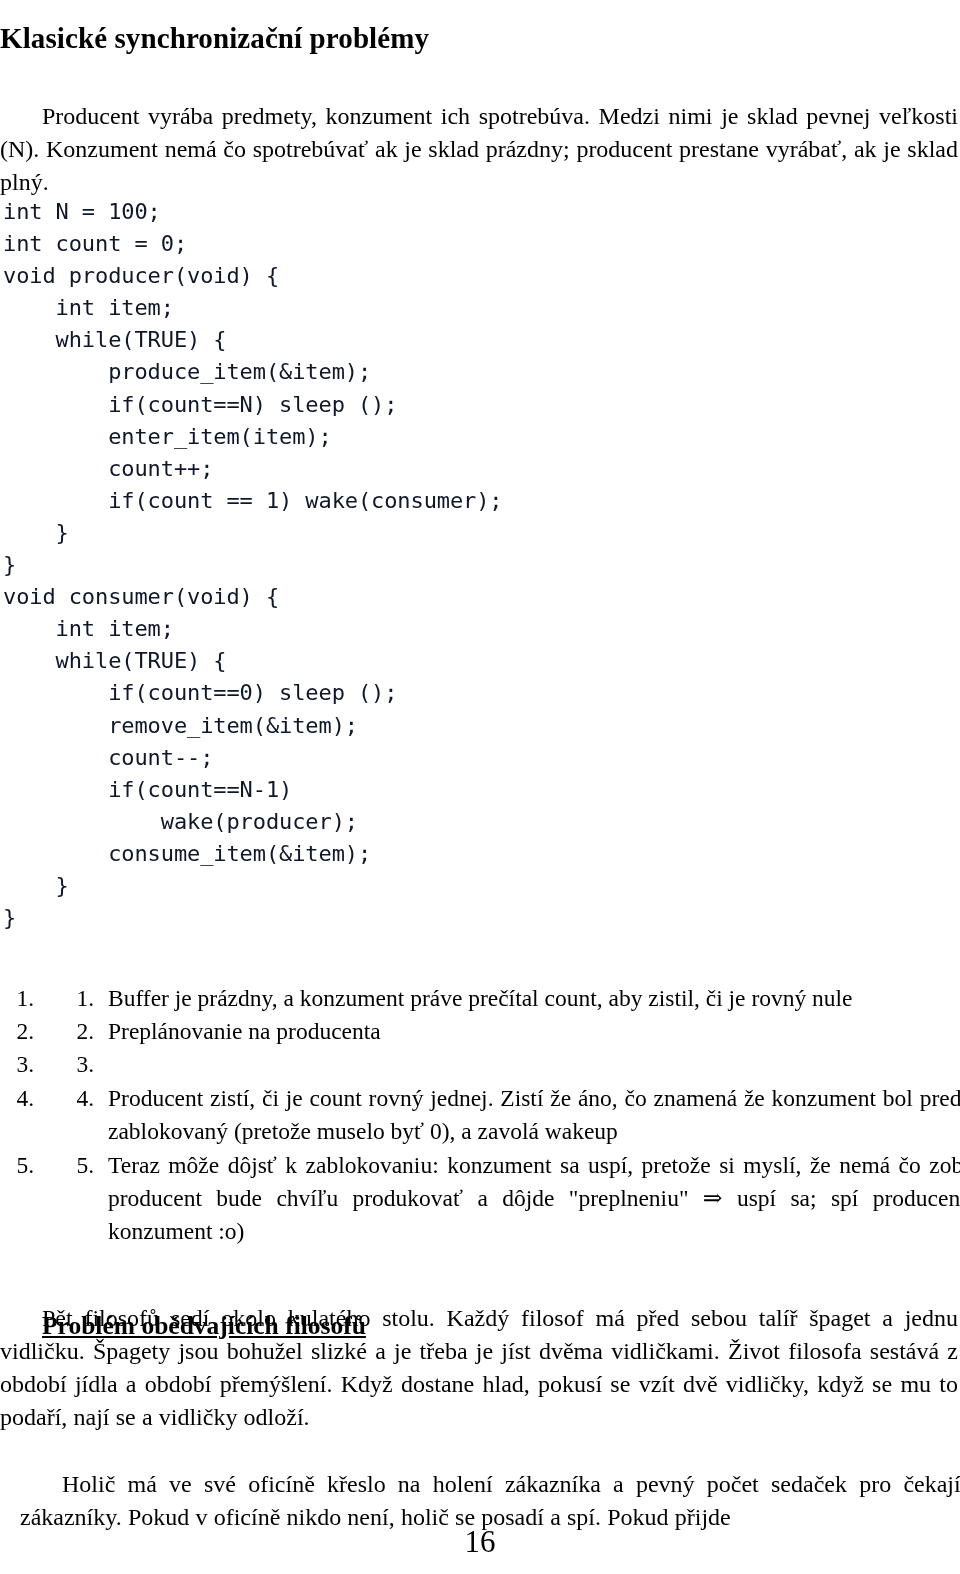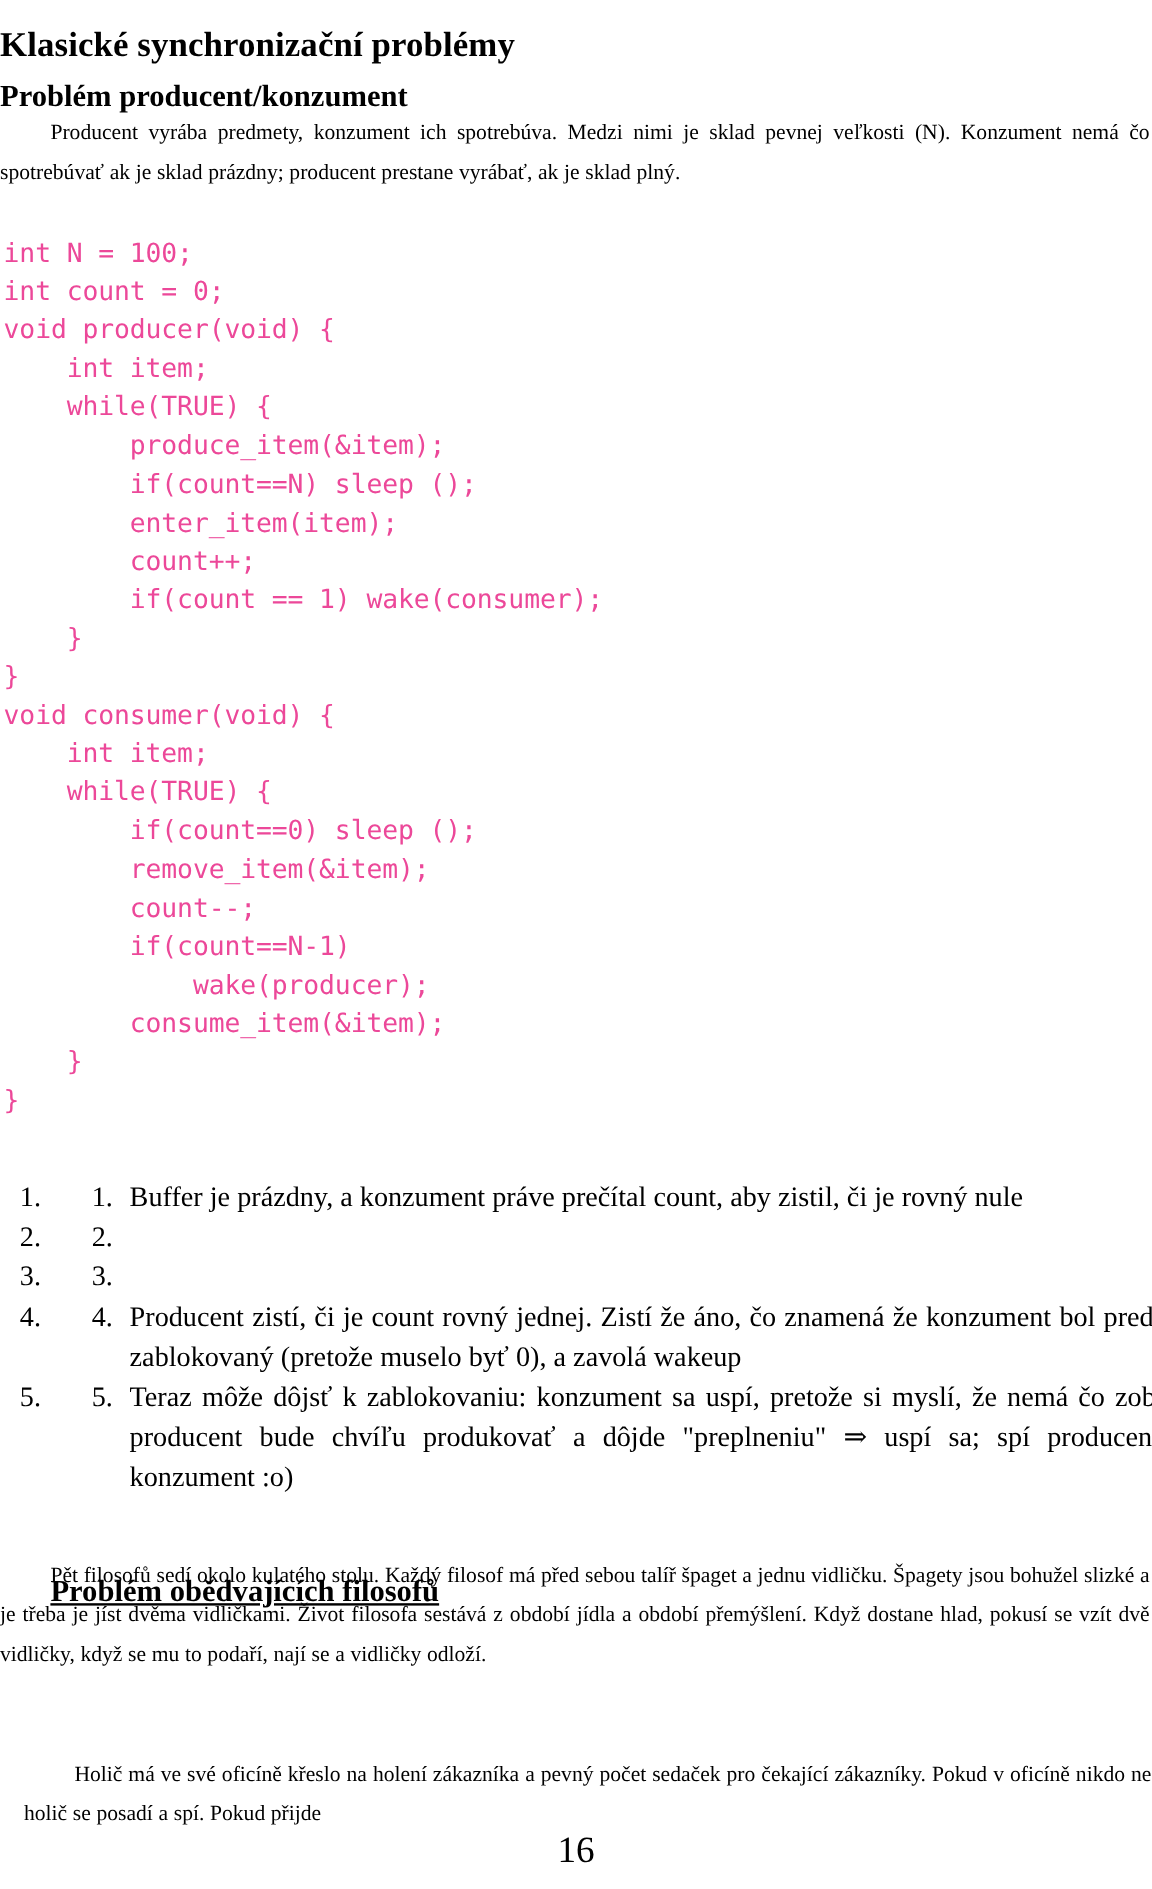--- a/index.html
+++ b/index.html
@@ -43,21 +43,21 @@
     line-height: 30px;
     white-space: nowrap;
   }
   #h-prodkonz { left: 0px;  top: 44px; }
   #h-filosofi { left: 42px; top: 1290px; text-decoration: underline; }
   #h-holic    { left: 42px; top: 1412px; }
 
   
   .para {
     position: absolute;
-    font-size: 18px;
+    font-size: 24px;
     line-height: 33px;
     text-align: justify;
     text-justify: inter-word;
     word-spacing: 0.2px;
   }
   .para .lead { display: inline-block; width: 42px; }
   #p-intro {
     left: 0px; top: 76px; width: 958px;
   }
   #p-filosofi {
@@ -72,21 +72,21 @@
   .code {
     position: absolute;
     left: 3px;
     top: 196px;
     width: 700px;
     font-family: "DejaVu Sans Mono", "Liberation Mono", monospace;
     font-size: 22px;
     line-height: 32.1px;
     white-space: pre;
     letter-spacing: -0.1px;
-    color: #ec4899;
+    color: #0f172a;
   }
   .code .cl { display: block; height: 32.1px; }
 
   
   .olist {
     position: absolute;
     left: 0px;
     top: 958px;
     width: 958px;
     font-size: 23.5px;
@@ -120,29 +120,28 @@
     line-height: 28px;
   }
 </style>
 </head>
 <body>
 
 <div class="page">
 
   <h1 class="h-main">Klasické synchronizační problémy</h1>
 
-  <h2 class="h-sub" id="h-prodkonz">Problém producent/konzument</h2>
 
   <p class="para" id="p-intro"><span class="lead"></span><span class="body">Producent vyrába predmety, konzument ich spotrebúva. Medzi nimi je sklad pevnej veľkosti (N). Konzument nemá čo spotrebúvať ak je sklad prázdny; producent prestane vyrábať, ak je sklad plný.</span></p>
 
   <div class="code" id="code-block"><span class="cl">int N = 100;</span><span class="cl">int count = 0;</span><span class="cl">void producer(void) {</span><span class="cl">    int item;</span><span class="cl">    while(TRUE) {</span><span class="cl">        produce_item(&amp;item);</span><span class="cl">        if(count==N) sleep ();</span><span class="cl">        enter_item(item);</span><span class="cl">        count++;</span><span class="cl">        if(count == 1) wake(consumer);</span><span class="cl">    }</span><span class="cl">}</span><span class="cl">void consumer(void) {</span><span class="cl">    int item;</span><span class="cl">    while(TRUE) {</span><span class="cl">        if(count==0) sleep ();</span><span class="cl">        remove_item(&amp;item);</span><span class="cl">        count--;</span><span class="cl">        if(count==N-1)</span><span class="cl">            wake(producer);</span><span class="cl">        consume_item(&amp;item);</span><span class="cl">    }</span><span class="cl">}</span></div>
 
   <ol class="olist" id="steps-list">
       <li class="li"><span class="num">1.</span><span class="txt">Buffer je prázdny, a konzument práve prečítal count, aby zistil, či je rovný nule</span></li>
-      <li class="li"><span class="num">2.</span></li>
+      <li class="li"><span class="num">2.</span><span class="txt">Preplánovanie na producenta</span></li>
       <li class="li"><span class="num">3.</span></li>
       <li class="li"><span class="num">4.</span><span class="txt">Producent zistí, či je count rovný jednej. Zistí že áno, čo znamená že konzument bol predtým zablokovaný (pretože muselo byť 0), a zavolá wakeup</span></li>
       <li class="li"><span class="num">5.</span><span class="txt">Teraz môže dôjsť k zablokovaniu: konzument sa uspí, pretože si myslí, že nemá čo zobrať; producent bude chvíľu produkovať a dôjde "preplneniu" ⇒ uspí sa; spí producent aj konzument :o)</span></li>
     </ol>
 
   <h2 class="h-sub" id="h-filosofi">Problém obědvajících filosofů</h2>
 
   <p class="para" id="p-filosofi"><span class="lead"></span><span class="body">Pět filosofů sedí okolo kulatého stolu. Každý filosof má před sebou talíř špaget a jednu vidličku. Špagety jsou bohužel slizké a je třeba je jíst dvěma vidličkami. Život filosofa sestává z období jídla a období přemýšlení. Když dostane hlad, pokusí se vzít dvě vidličky, když se mu to podaří, nají se a vidličky odloží.</span></p>
 
 

